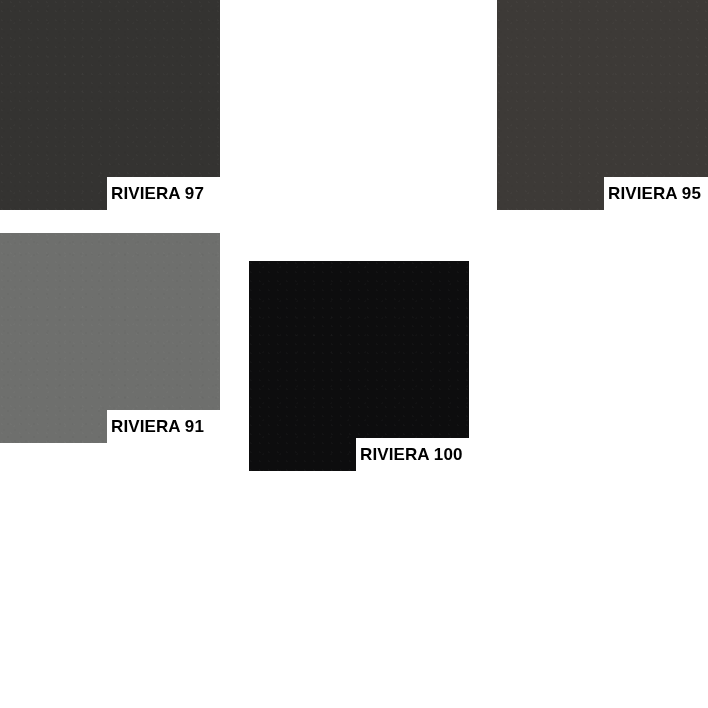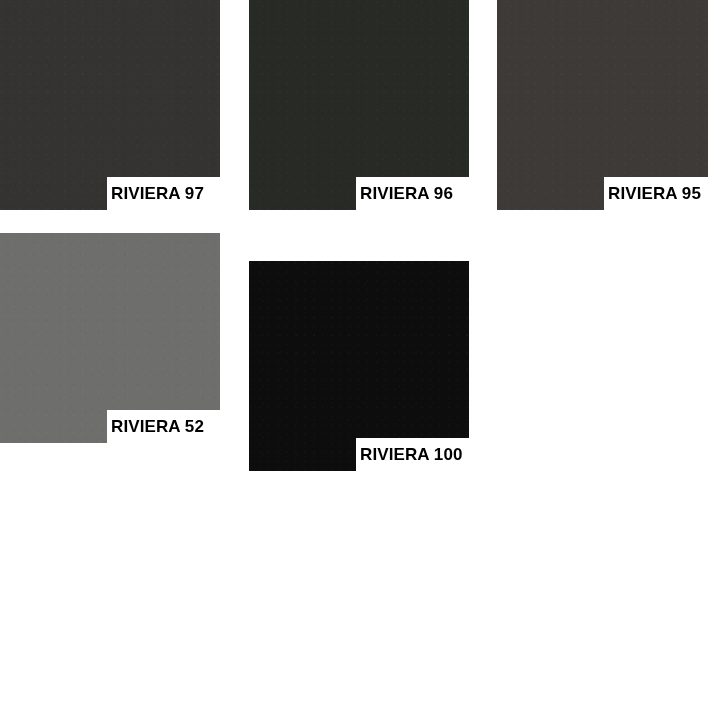--- a/index.html
+++ b/index.html
@@ -69,29 +69,25 @@
   }
 </style>
 </head>
 <body>
 
 <div id="swatch-grid">
     <div class="swatch-cell" style="left: 0px; top: 0px;">
       <div class="swatch-color" style="background-color: rgb(52, 51, 49);"></div>
       <div class="swatch-label">RIVIERA 97</div>
     </div>
-    <div class="swatch-cell" style="left: 249px; top: 0px;">
-      <div class="swatch-color" style="background-color: rgb(40, 43, 37);"></div>
-      <div class="swatch-label">RIVIERA 96</div>
-    </div>
     <div class="swatch-cell clipped-right" style="left: 497px; top: 0px;">
       <div class="swatch-color" style="background-color: rgb(61, 58, 55);"></div>
       <div class="swatch-label">RIVIERA 95</div>
     </div>
     <div class="swatch-cell" style="left: 0px; top: 233px;">
       <div class="swatch-color" style="background-color: rgb(110, 111, 109);"></div>
-      <div class="swatch-label">RIVIERA 52</div>
+      <div class="swatch-label">RIVIERA 91</div>
     </div>
     <div class="swatch-cell" style="left: 249px; top: 233px; margin-top: 28px;">
       <div class="swatch-color" style="background-color: rgb(13, 13, 14);"></div>
       <div class="swatch-label">RIVIERA 100</div>
     </div>
   </div>
 
 </body></html>

